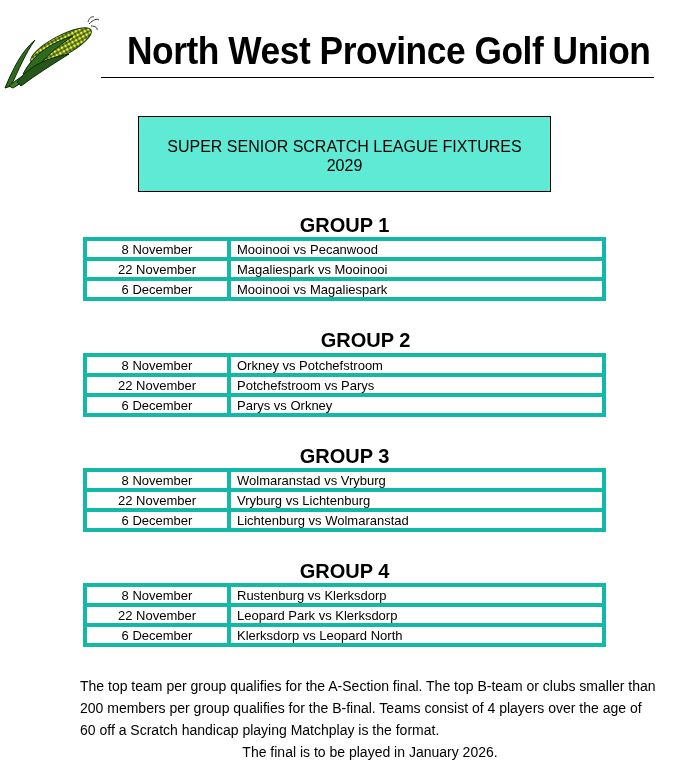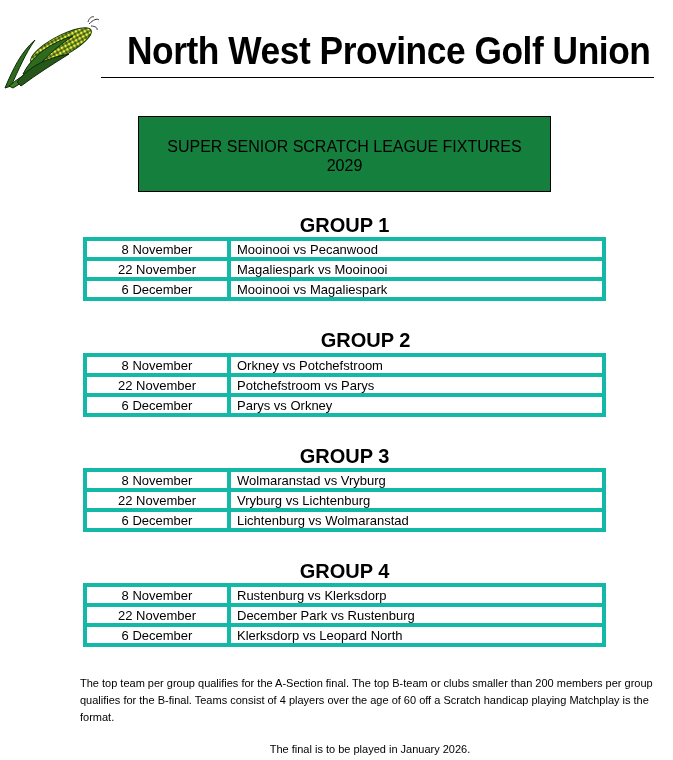--- a/index.html
+++ b/index.html
@@ -4,28 +4,28 @@
 <style>
   html, body { margin:0; padding:0; background:#ffffff; }
   body { width:673px; height:760px; position:relative; overflow:hidden;
          font-family:"Liberation Sans", sans-serif; color:#000; }
   .logo { position:absolute; left:3px; top:14px; width:100px; height:76px; }
   .org-title { position:absolute; left:127px; top:30px; font-size:38px; font-weight:bold;
                letter-spacing:-0.5px; transform:scaleX(0.93); transform-origin:left top;
                white-space:nowrap; }
   .title-rule { position:absolute; left:101px; top:77px; width:553px; height:1px; background:#000; }
   .banner { position:absolute; left:138px; top:116px; width:413px; height:76px;
-            background:#15803d; border:1px solid #000; text-align:center;
+            background:#5eead4; border:1px solid #000; text-align:center;
             font-size:16px; line-height:19px; padding-top:20px; box-sizing:border-box; }
   .group-heading { position:absolute; font-size:20px; font-weight:bold; text-align:center; }
   table.fixtures { position:absolute; left:83px; width:523px; border-collapse:collapse;
                    font-size:13px; }
   table.fixtures td { border:4px solid #14b8a6; height:16px; padding:0 6px; line-height:15px; }
   table.fixtures td.date { width:128px; text-align:center; }
-  .note { position:absolute; left:80px; width:580px; font-size:11px; line-height:17px; }
+  .note { position:absolute; left:80px; width:580px; font-size:14px; line-height:22px; }
 </style>
 </head>
 <body>
 
 <svg class="logo" viewBox="0 0 100 76">
   <defs>
     <pattern id="kern" width="4" height="4" patternUnits="userSpaceOnUse">
       <rect width="4" height="4" fill="#2f5a1a"></rect>
       <circle cx="2" cy="2" r="1.6" fill="#f1e83a"></circle>
     </pattern>
@@ -102,21 +102,21 @@
 
 <div class="group-heading" style="left:83px;width:523px;top:560px;">GROUP 4</div>
 <table class="fixtures" style="top:583px;">
   <tbody>
       <tr>
         <td class="date">8 November</td>
         <td>Rustenburg vs Klerksdorp</td>
       </tr>
   <tr>
         <td class="date">22 November</td>
-        <td>December Park vs Rustenburg</td>
+        <td>Leopard Park vs Klerksdorp</td>
       </tr>
   <tr>
         <td class="date">6 December</td>
         <td>Klerksdorp vs Leopard North</td>
       </tr>
 </tbody>
   </table>
 
 <div class="note" style="top:675px;">The top team per group qualifies for the A-Section final. The top B-team or clubs smaller than 200 members per group qualifies for the B-final. Teams consist of 4 players over the age of 60 off a Scratch handicap playing Matchplay is the format.</div>
 <div class="note" style="top:741px;text-align:center;">The final is to be played in January 2026.</div>

